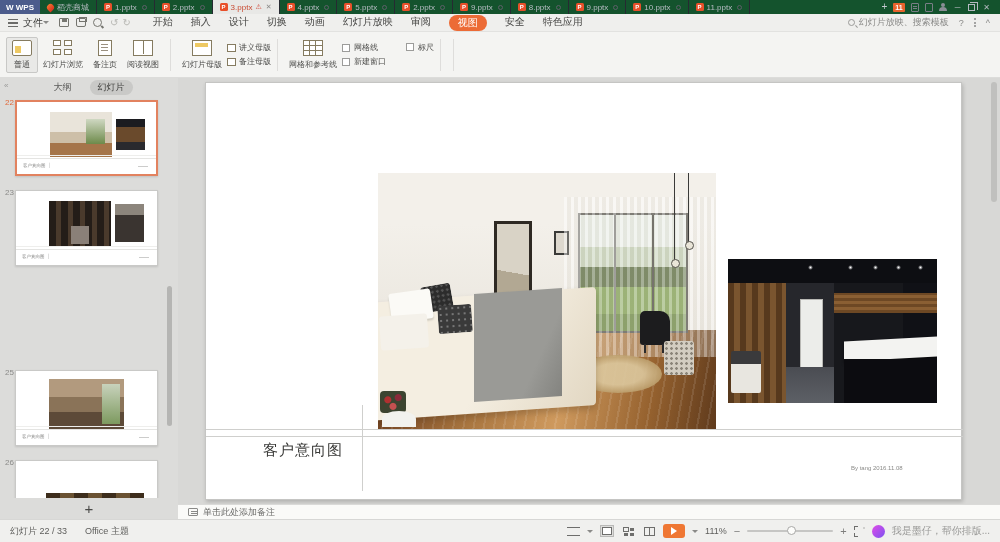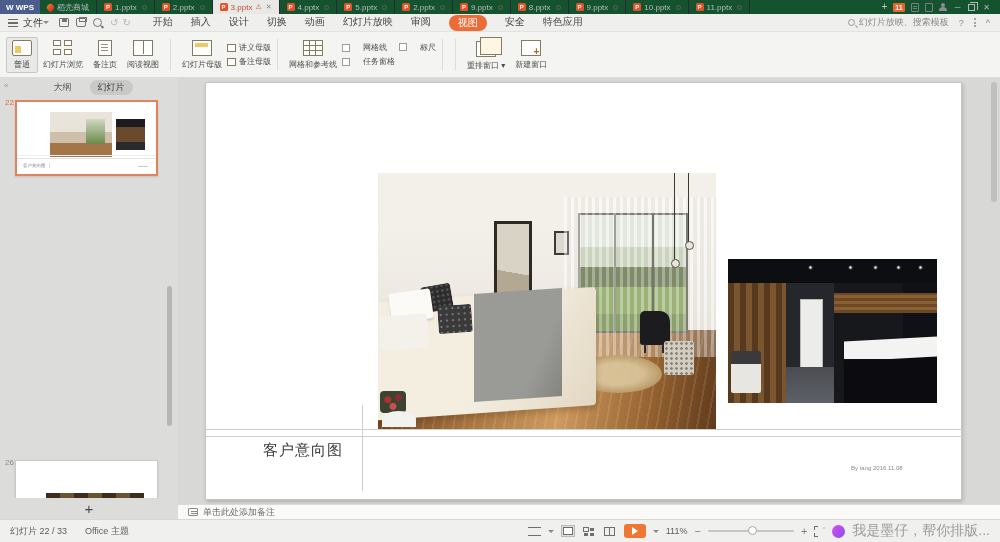--- a/index.html
+++ b/index.html
@@ -84,21 +84,21 @@
   .ric.fit { border:1.5px solid #857b60; background:#fff; }
   .ric.fit:after { content:"↔"; position:absolute; left:4px; top:0px; font-size:10px; color:#9a6e2a; }
   .ric.arrange { background:#fff; border:1.5px solid #857b60; margin-top:3px; }
   .ric.arrange:before { content:""; position:absolute; left:3px; top:-5px; width:20px; height:16px; border:1.5px solid #857b60; background:#fdf6e3; }
   .ric.newwin { border:1.5px solid #857b60; background:#fff; }
   .ric.newwin:after { content:"+"; position:absolute; right:1px; bottom:-2px; color:#9a6e2a; font-size:10px; font-weight:bold; }
   .stackcol { display:flex; flex-direction:column; gap:3px; justify-content:center; }
   .smallbtn { display:flex; align-items:center; gap:3px; font-size:8px; color:#4c4c4a; white-space:nowrap; }
   .sic { width:9px; height:8px; border:1px solid #857b60; background:#fff; }
   .cb { width:8px; height:8px; border:1px solid #9c9c9a; background:#fff; flex:0 0 auto; }
-  .cbrow { display:flex; align-items:center; gap:13px; font-size:8px; color:#4c4c4a; white-space:nowrap; }
+  .cbrow { display:flex; align-items:center; gap:4px; font-size:8px; color:#4c4c4a; white-space:nowrap; }
 
   
   .panel { position:absolute; left:0; top:78px; width:178px; height:441px; background:#dcdcda; }
   .p-header { height:18px; display:flex; align-items:center; justify-content:center; gap:10px; font-size:9px; color:#5a5a58; position:relative; }
   .p-collapse { position:absolute; left:4px; top:3px; color:#9a9a98; font-size:8px; }
   .ptab { padding:1px 8px; }
   .ptab.active { background:#c9c9c7; border-radius:8px; color:#3c3c3a; }
   .p-list { position:absolute; left:0; top:18px; width:178px; height:402px; overflow:hidden; }
   .thumb-item { position:absolute; left:0; width:178px; height:88px; }
   .tnum { position:absolute; left:5px; top:0; font-size:8px; color:#8a8a88; }
@@ -197,21 +197,21 @@
   .playbtn { width:22px; height:14px; background:#ef7733; border-radius:3px; display:flex; align-items:center; justify-content:center; }
   .playbtn:after { content:""; width:0; height:0; border-left:6px solid #fff; border-top:4px solid transparent; border-bottom:4px solid transparent; }
   .zminus,.zplus { color:#7e7e7c; font-size:11px; line-height:11px; }
   .ztrack { width:86px; height:2px; background:#c6c6c4; position:relative; border-radius:1px; }
   .zknob { position:absolute; left:40px; top:-4px; width:9px; height:9px; border-radius:50%; background:#fdfdfb; border:1px solid #a8a8a6; }
   .fullsc { width:11px; height:11px; position:relative; }
   .fullsc:before, .fullsc:after { content:""; position:absolute; width:3px; height:3px; }
   .fullsc:before { left:0; top:0; border-left:1.5px solid #6e6e6c; border-top:1.5px solid #6e6e6c; box-shadow:8px 0 0 -1.5px #6e6e6c; border-right:0; }
   .fullsc:after { left:0; bottom:0; border-left:1.5px solid #6e6e6c; border-bottom:1.5px solid #6e6e6c; }
   .assist { width:13px; height:13px; border-radius:50%; background:linear-gradient(135deg,#e14ce8,#7b52f0); }
-  .assist-txt { color:#9a9a98; font-size:14px; }
+  .assist-txt { color:#9a9a98; font-size:10px; }
 
   .watermark { position:absolute; right:8px; top:492px; font-size:30px; font-weight:bold; color:rgba(185,185,183,.65); letter-spacing:1px; z-index:50; pointer-events:none; }
 </style>
 </head>
 <body>
 
 <div id="app">
 
   <div class="tabbar">
     <div class="logo">W WPS</div>
@@ -374,56 +374,67 @@
         <span class="ric grid"></span>
         <span class="lbl">网格和参考线</span>
       </div>
       <div class="stackcol">
         <span class="cbrow">
             <span class="cb"></span>
             <span>网格线</span>
           </span>
         <span class="cbrow">
             <span class="cb"></span>
-            <span>任务窗格</span>
+            <span>新建窗口</span>
           </span>
       </div>
-      <div class="stackcol" style="margin-left:4px; align-self:flex-start; margin-top:7px;">
+      <div class="stackcol" style="margin-left:20px; align-self:flex-start; margin-top:7px;">
         <span class="cbrow">
             <span class="cb"></span>
             <span>标尺</span>
           </span>
       </div>
     </div>
     <div class="rsep"></div>
     <div class="rsep"></div>
-    <div class="rgroup">
-      <div class="rbtn">
-        <span class="ric arrange"></span>
-        <span class="lbl"><span>重排窗口</span> ▾</span>
-      </div>
-      <div class="rbtn">
-        <span class="ric newwin"></span>
-        <span class="lbl">新建窗口</span>
-      </div>
-    </div>
   </div>
 
   <div class="panel">
     <div class="p-header">
       <span class="p-collapse">«</span>
       <span class="ptab">大纲</span>
       <span class="ptab active">幻灯片</span>
     </div>
     <div class="p-list">
       <div class="thumb-item sel" style="top:2px;">
         <span class="tnum">22</span>
         <div class="tbox">
           <div class="tp t22a"></div>
           <div class="tp t22b"></div>
+          <div class="tb-line2"></div>
+            <div class="tb-line"></div>
+          <span class="tb-cap">客户意向图</span>
+          <span class="tb-dash"></span>
+        </div>
+      </div>
+      <div class="thumb-item" style="top:92px;">
+        <span class="tnum">23</span>
+        <div class="tbox">
+          <div class="tp t23a"></div>
+          <div class="tp t23b"></div>
+          <div class="tb-line2"></div>
+            <div class="tb-line"></div>
+          <span class="tb-cap">客户意向图</span>
+          <span class="tb-dash"></span>
+        </div>
+      </div>
+      <div class="thumb-item" style="top:272px;">
+        <span class="tnum">25</span>
+        <div class="tbox">
+          <div class="tp t25a"></div>
           <div class="tb-line2"></div>
             <div class="tb-line"></div>
           <span class="tb-cap">客户意向图</span>
           <span class="tb-dash"></span>
         </div>
       </div>
       <div class="thumb-item" style="top:362px;">
         <span class="tnum">26</span>
         <div class="tbox">
           <div class="tp t26a"></div>

